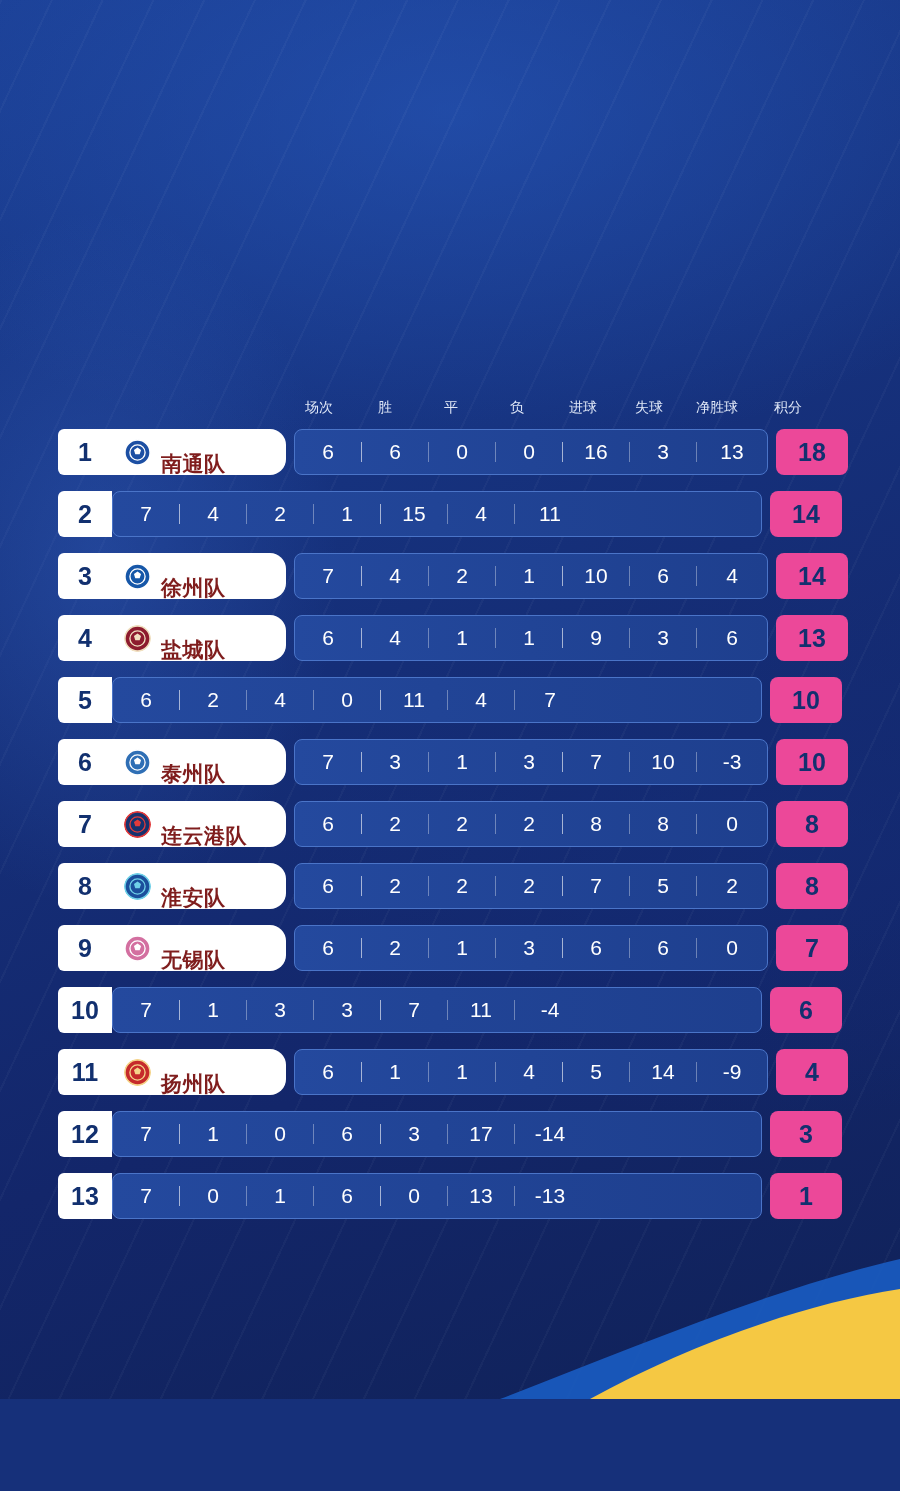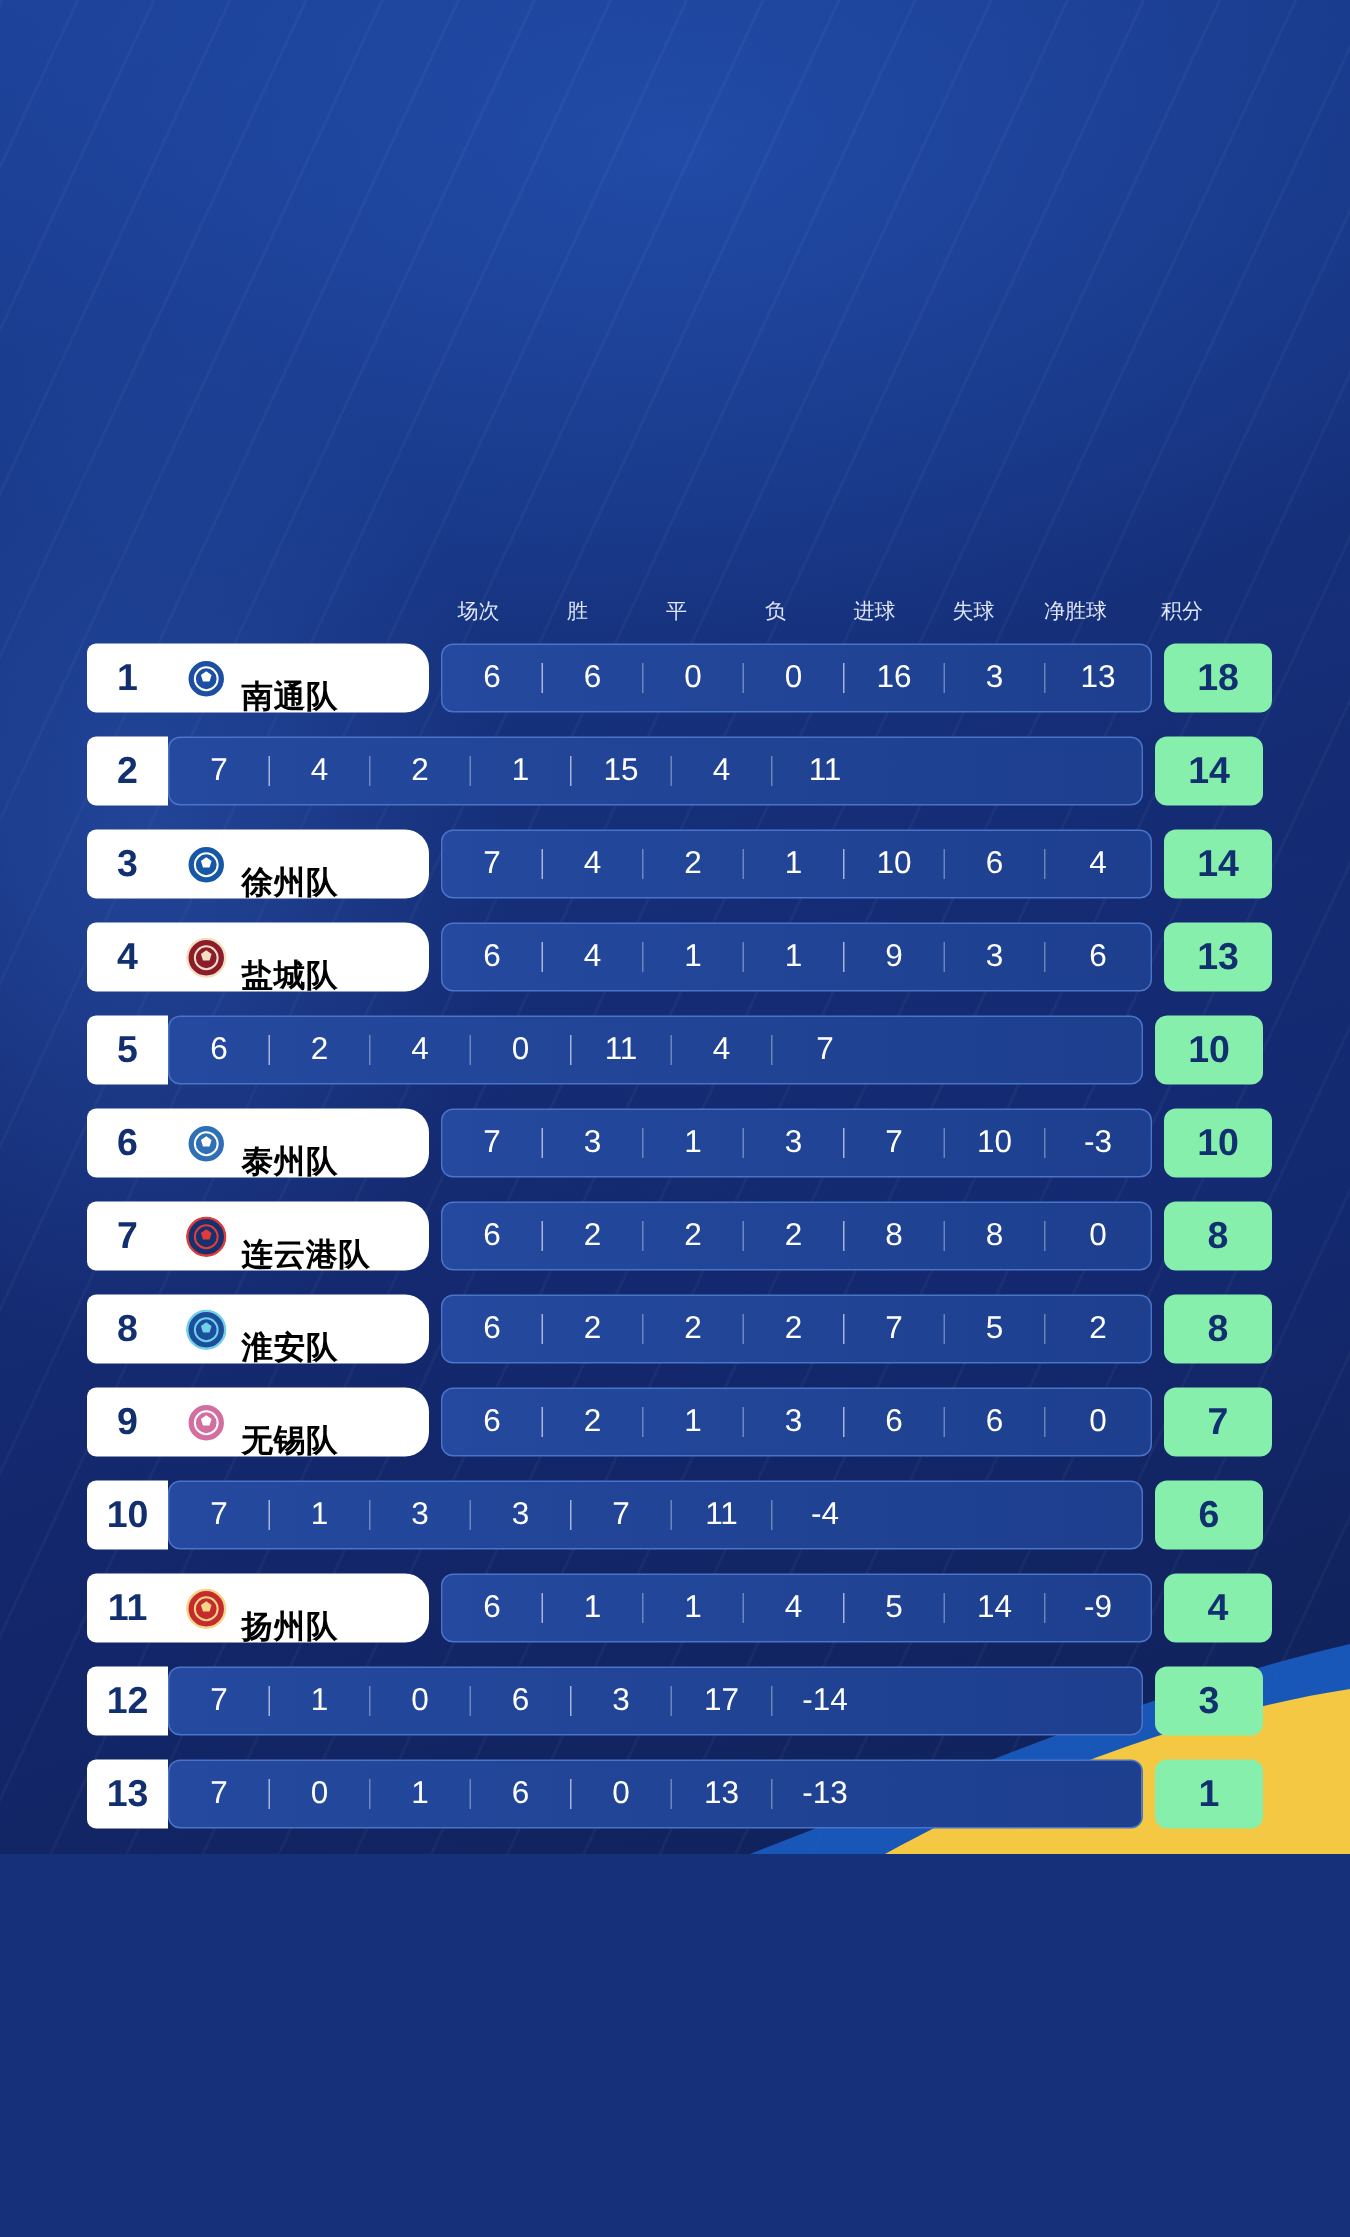--- a/index.html
+++ b/index.html
@@ -27,21 +27,21 @@
   }
   .swoosh-yellow{
     position:absolute;right:0;bottom:0;width:420px;height:200px;
     overflow:hidden;
   }
   .swoosh-yellow svg,.swoosh-blue svg{display:block;}
   .swoosh-blue{
     position:absolute;right:0;bottom:0;width:460px;height:170px;overflow:hidden;
   }
 
-  .wrap{position:relative;width:900px;height:1236px;}
+  .wrap{position:relative;width:900px;height:1399px;}
 
   
   .logos{
     display:flex;align-items:center;justify-content:center;gap:18px;
     padding-top:56px;
   }
   .logo-bank{display:flex;align-items:center;gap:8px;}
   .bank-mark{
     width:42px;height:34px;flex:none;
   }
@@ -107,21 +107,21 @@
     border-radius:0 16px 16px 0;
     display:flex;align-items:center;gap:10px;
     padding-left:12px;box-sizing:border-box;
     margin-right:8px;
   }
   .crest{
     width:27px;height:27px;border-radius:50%;flex:none;
     display:block;
   }
   .team-name{
-    font-size:21px;font-weight:bold;color:#000000;letter-spacing:.5px;margin-top:24px;
+    font-size:21px;font-weight:bold;color:#7f1d1d;letter-spacing:.5px;margin-top:24px;
   }
   .stats{
     flex:1;display:flex;align-items:center;
     background:linear-gradient(90deg,#24499e,#1e3f8e);
     border:1px solid #4a74c8;
     border-radius:8px;
     box-sizing:border-box;
   }
   .cell{
     flex:none;text-align:center;color:#ffffff;font-size:21px;
@@ -132,21 +132,21 @@
   .cell.w3{width:66px;}
   .cell.w4{width:66px;}
   .cell.w5{width:66px;}
   .cell.w6{width:66px;}
   .cell.w7{width:70px;}
   .sep{
     width:1px;height:20px;background:rgba(255,255,255,.35);flex:none;
   }
   .sep.strong{background:rgba(255,255,255,.6);}
   .pts{
-    width:72px;flex:none;background:#86efac;
+    width:72px;flex:none;background:#ec4899;
     margin-left:8px;border-radius:8px;
     display:flex;align-items:center;justify-content:center;
     font-size:25px;font-weight:bold;color:#12306f;
   }
 </style>
 </head>
 <body>
 
 <div class="wrap">
   <div class="bg"></div>

